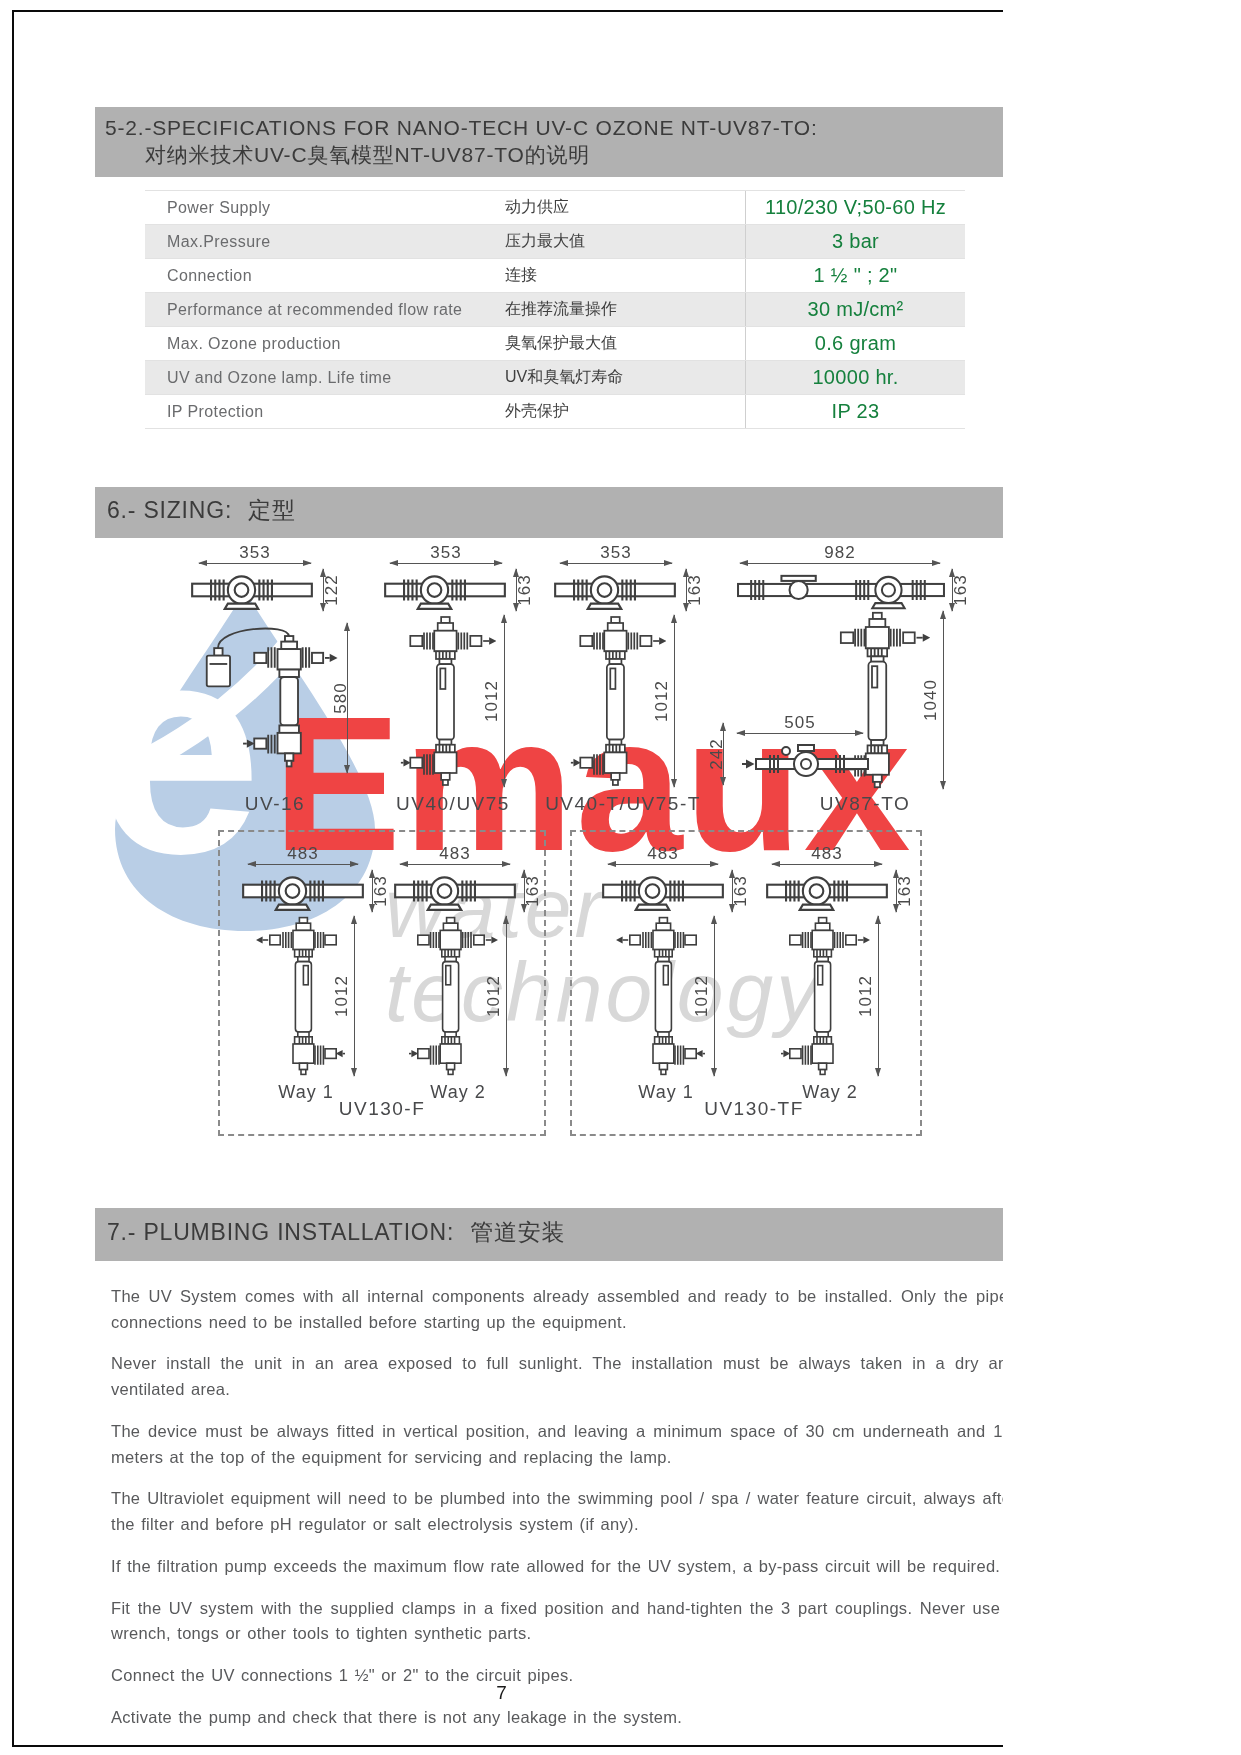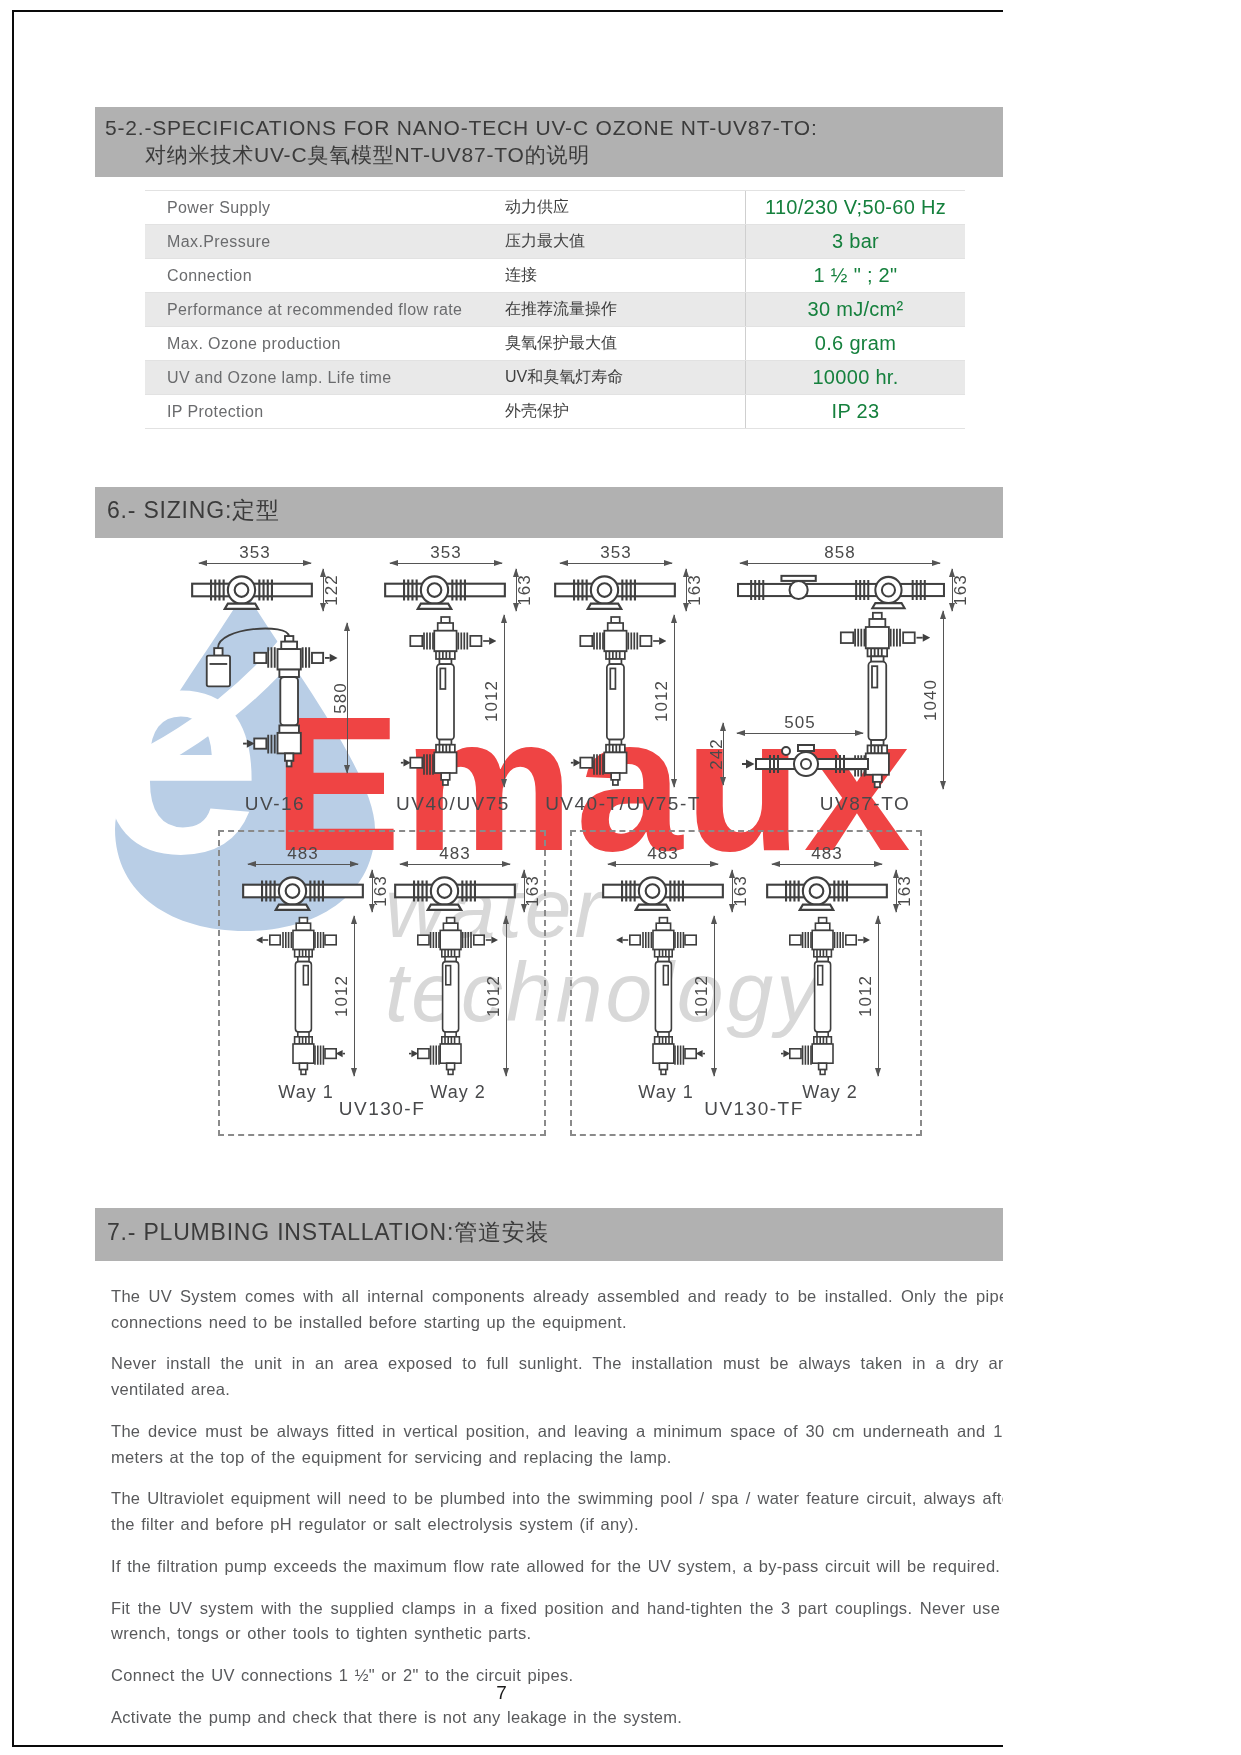--- a/index.html
+++ b/index.html
@@ -6,21 +6,21 @@
   #page{position:relative;width:1003px;height:1755px;background:#fff;overflow:hidden;
         font-family:"Liberation Sans","DejaVu Sans",sans-serif;color:#3b3b3b;}
   .frame{position:absolute;left:12px;top:10px;width:1215px;height:1733px;border:2px solid #0a0a0a;}
 
   
   .bar{position:absolute;left:95px;width:923px;background:#b1b1b1;color:#3b3b3b;letter-spacing:.8px;}
   .bar5{top:107px;height:63px;padding:7px 0 0 10px;font-size:21px;line-height:1.3;}
   .bar5 .zh{padding-left:40px;}
   .bar6{top:487px;height:43px;font-size:23px;padding:8px 0 0 12px;}
   .bar7{top:1208px;height:44px;font-size:23px;padding:9px 0 0 12px;}
-  .bar .zh-inline{}
+  .bar .zh-inline{margin-left:16px;}
 
   
   .spec-table{position:absolute;left:145px;top:190px;width:820px;}
   .trow{display:grid;grid-template-columns:360px 240px 220px;height:33px;align-items:center;
         border-bottom:1px solid #e2e2e2;}
   .trow:first-child{border-top:1px solid #e2e2e2;}
   .trow.alt{background:#e9e9e9;}
   .tc{font-size:16px;}
   .tc.en{padding-left:22px;color:#6a6b6d;letter-spacing:.4px;}
   .tc.zh{color:#3f3f3f;}
@@ -273,21 +273,21 @@
           <use href="#fv"></use>
         </svg>
       <div class="dim-v lab-left" style="left:132px;top:70px;height:172px;">
         <span class="dlabv">1012</span>
       </div>
       <div class="uname" style="left:0;top:248px;width:100%;">UV40-T/UV75-T</div>
     </div>
 
     <div class="dg" style="left:735px;top:545px;width:225px;height:272px;">
       <div class="dim-h" style="left:5px;top:0;width:200px;">
-        <span class="dlab">858</span>
+        <span class="dlab">982</span>
           <div class="dline"></div>
       </div>
       <svg class="d" style="left:0;top:24px;" width="212" height="42" viewBox="0 0 210 40">
           <use href="#tvw"></use>
         </svg>
       <div class="dim-v lab-right" style="left:217px;top:24px;height:42px;">
         <span class="dlabv">163</span>
       </div>
       <svg class="d" style="left:95px;top:66px;" width="100" height="178" viewBox="0 0 112 200">
           <use href="#fv"></use>

